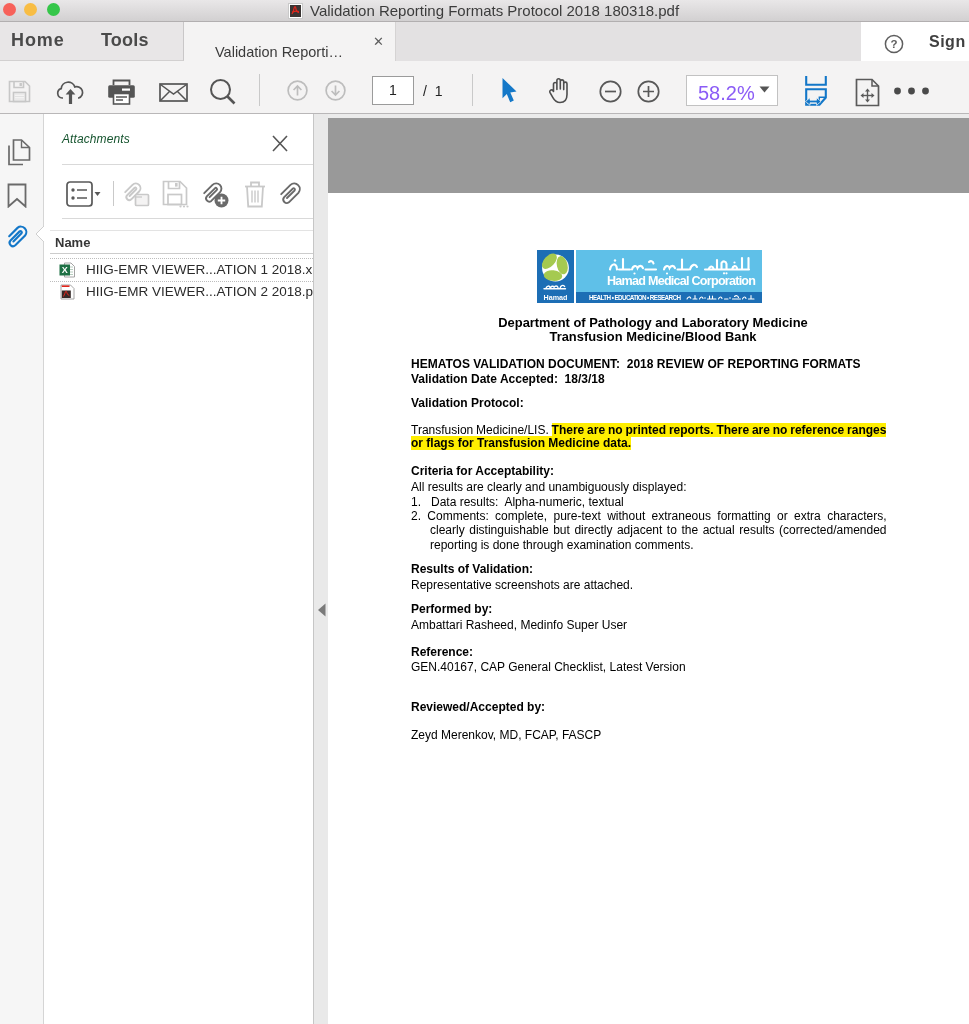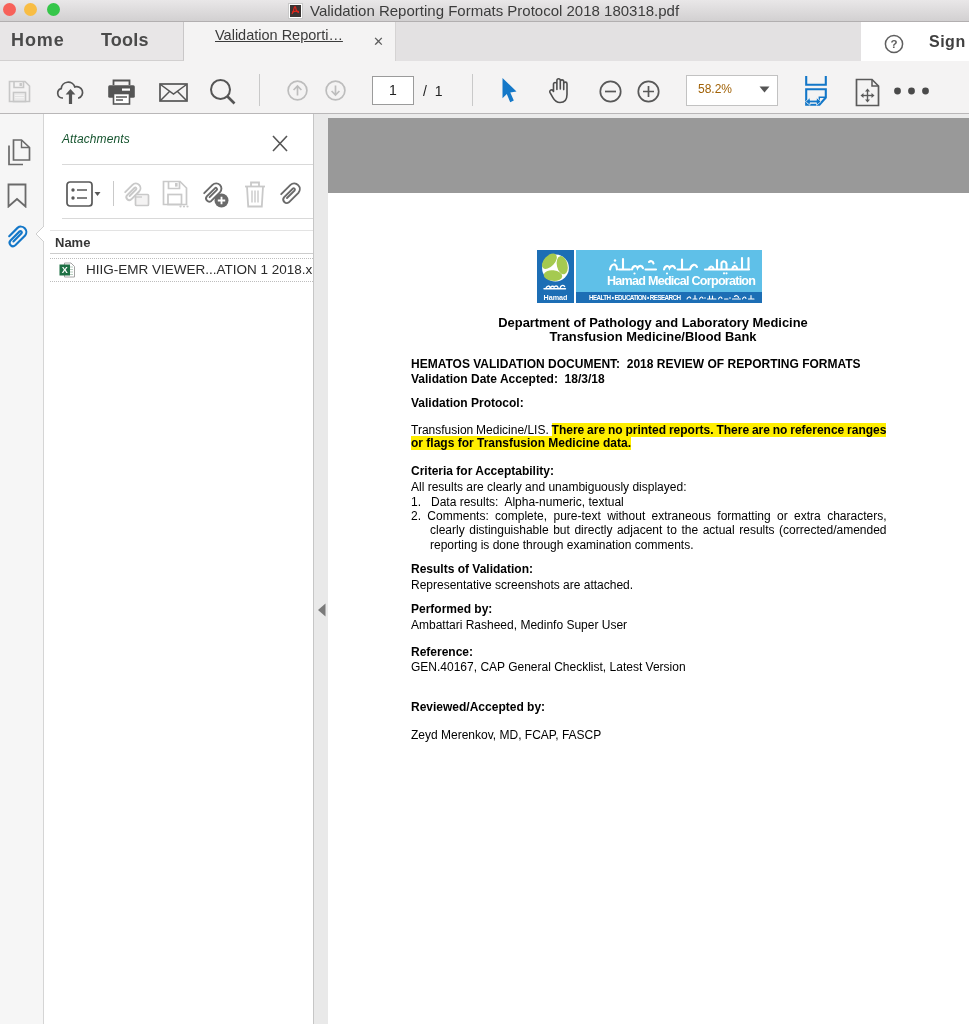--- a/index.html
+++ b/index.html
@@ -24,21 +24,21 @@
   </svg>
   <div class="abs" style="left:310px;top:2px;font-size:15px;color:#3c3c3c;">Validation Reporting Formats Protocol 2018 180318.pdf</div>
 </div>
 
 <div class="abs" id="tabbar" style="left:0;top:22px;width:861px;height:39px;background:#e3e1e2;">
   <div class="abs" style="left:0;top:0;width:183px;height:38px;background:#e8e6e7;border-right:1px solid #c9c7c8;border-bottom:1px solid #d2d0d0;">
     <div class="abs" style="left:11px;top:7.5px;font-size:18px;font-weight:bold;letter-spacing:0.9px;color:#4a4a4a;">Home</div>
     <div class="abs" style="left:101px;top:7.5px;font-size:18px;font-weight:bold;letter-spacing:0.2px;color:#4a4a4a;">Tools</div>
   </div>
   <div class="abs" style="left:184px;top:0;width:211px;height:39px;background:#f4f3f3;border-right:1px solid #d5d3d3;">
-    <div class="abs" style="left:31px;top:5px;font-size:14.5px;color:#3b3b3b;text-decoration:underline;">Validation Reporti…</div>
+    <div class="abs" style="left:31px;top:22px;font-size:14.5px;color:#3b3b3b;">Validation Reporti…</div>
     <div class="abs" style="left:189px;top:12px;font-size:13px;color:#5c5c5c;">✕</div>
   </div>
   <svg class="abs" style="left:884px;top:12px;" width="20" height="20" viewBox="0 0 20 20">
     <circle cx="10" cy="10" r="8.6" fill="none" stroke="#5e5e5e" stroke-width="1.5"></circle>
     <text x="10" y="14.2" font-size="11.5" font-weight="bold" fill="#5e5e5e" text-anchor="middle" font-family="Liberation Sans">?</text>
   </svg>
   <div class="abs" style="left:929px;top:11px;font-size:16px;font-weight:bold;letter-spacing:0.5px;color:#404040;">Sign</div>
 </div>
 
 <div class="abs" id="toolbar" style="left:0;top:61px;width:969px;height:52px;background:#f4f3f3;border-bottom:1px solid #b9b7b8;">
@@ -106,21 +106,21 @@
     <circle cx="11.5" cy="11.5" r="10.2" fill="none" stroke="#585858" stroke-width="1.7"></circle>
     <path d="M6 11.5 H17" stroke="#585858" stroke-width="1.7"></path>
   </svg>
 
   <svg class="abs" style="left:637px;top:19px;" width="23" height="23" viewBox="0 0 23 23">
     <circle cx="11.5" cy="11.5" r="10.2" fill="none" stroke="#585858" stroke-width="1.7"></circle>
     <path d="M6 11.5 H17 M11.5 6 V17" stroke="#585858" stroke-width="1.7"></path>
   </svg>
 
   <div class="abs" style="left:686px;top:14px;width:92px;height:31px;background:#ffffff;border:1px solid #c2c2c2;box-sizing:border-box;"></div>
-  <div class="abs" style="left:698px;top:21px;font-size:12px;color:#a16207;">58.2%</div>
+  <div class="abs" style="left:698px;top:21px;font-size:20px;color:#8b5cf6;">58.2%</div>
   <svg class="abs" style="left:759px;top:25px;" width="11" height="7" viewBox="0 0 11 7">
     <path d="M0.5 0.5 L10.5 0.5 L5.5 6.5 Z" fill="#555555"></path>
   </svg>
 
   <svg class="abs" style="left:804px;top:15px;" width="26" height="31" viewBox="0 0 26 31">
     <g stroke="#1377c8" stroke-width="2.1" fill="none">
       <path d="M2.2 0 V8.7 H21.8 V0"></path>
       <path d="M2.2 13.2 H21.8 V21.5 L15.5 28.7 H2.2 Z"></path>
       <path d="M21.3 21.3 L15.3 21.3 L15.3 28.2" stroke-width="1.4"></path>
     </g>
@@ -243,20 +243,29 @@
   <div class="abs" style="left:6px;top:143.5px;width:263px;height:22px;border:1px dotted #bdbdbd;border-left:none;border-right:none;">
     <svg class="abs" style="left:9px;top:3px;" width="16" height="16" viewBox="0 0 16 16">
       <path d="M5.5 1 H12 L15.5 4.5 V15 H5.5 Z" fill="#ffffff" stroke="#9a9a9a" stroke-width="0.9"></path>
       <path d="M6.5 5 H14 M6.5 7.5 H14 M6.5 10 H14 M6.5 12.5 H14" stroke="#b7cdbf" stroke-width="1"></path>
       <rect x="0.5" y="2.5" width="10.5" height="11" fill="#1e7145"></rect>
       <text x="5.7" y="11" font-size="9" font-weight="bold" fill="#ffffff" text-anchor="middle" font-family="Liberation Sans">X</text>
     </svg>
     <div class="abs" style="left:36px;top:3px;font-size:13.5px;color:#2b2b2b;white-space:pre;">HIIG-EMR VIEWER...ATION 1 2018.x</div>
   </div>
 
+  <div class="abs" style="left:6px;top:166.5px;width:263px;height:22px;">
+    <svg class="abs" style="left:10px;top:3px;" width="15" height="16" viewBox="0 0 15 16">
+      <path d="M1 1 H10.5 L14 4.5 V15 H1 Z" fill="#ffffff" stroke="#9a9a9a" stroke-width="0.9"></path>
+      <rect x="1.8" y="6.5" width="9" height="7.5" fill="#332a28"></rect>
+      <path d="M3.5 12.5 C4.3 11 5.2 8.8 5.5 7.6 C5.7 7 6.5 7 6.6 7.7 C6.8 9.2 7.8 11 9.3 11.6" stroke="#e2261c" stroke-width="1" fill="none"></path>
+      <path d="M1.8 2.2 H9.5" stroke="#e2261c" stroke-width="1.6"></path>
+    </svg>
+    <div class="abs" style="left:36px;top:3px;font-size:13.5px;color:#2b2b2b;white-space:pre;">HIIG-EMR VIEWER...ATION 2 2018.p</div>
+  </div>
 </div>
 
 <div class="abs" id="splitter" style="left:314px;top:114px;width:14px;height:910px;background:#e9e9e9;">
   <svg class="abs" style="left:2px;top:489px;" width="10" height="14" viewBox="0 0 10 14">
     <path d="M9.5 0.5 L9.5 13.5 L2 7 Z" fill="#7a7a7a"></path>
   </svg>
 </div>
 
 <div class="abs" id="docpane" style="left:328px;top:118px;width:641px;height:906px;background:#999999;">
   <div class="abs" id="page" style="left:0;top:75px;width:641px;height:831px;background:#ffffff;">

